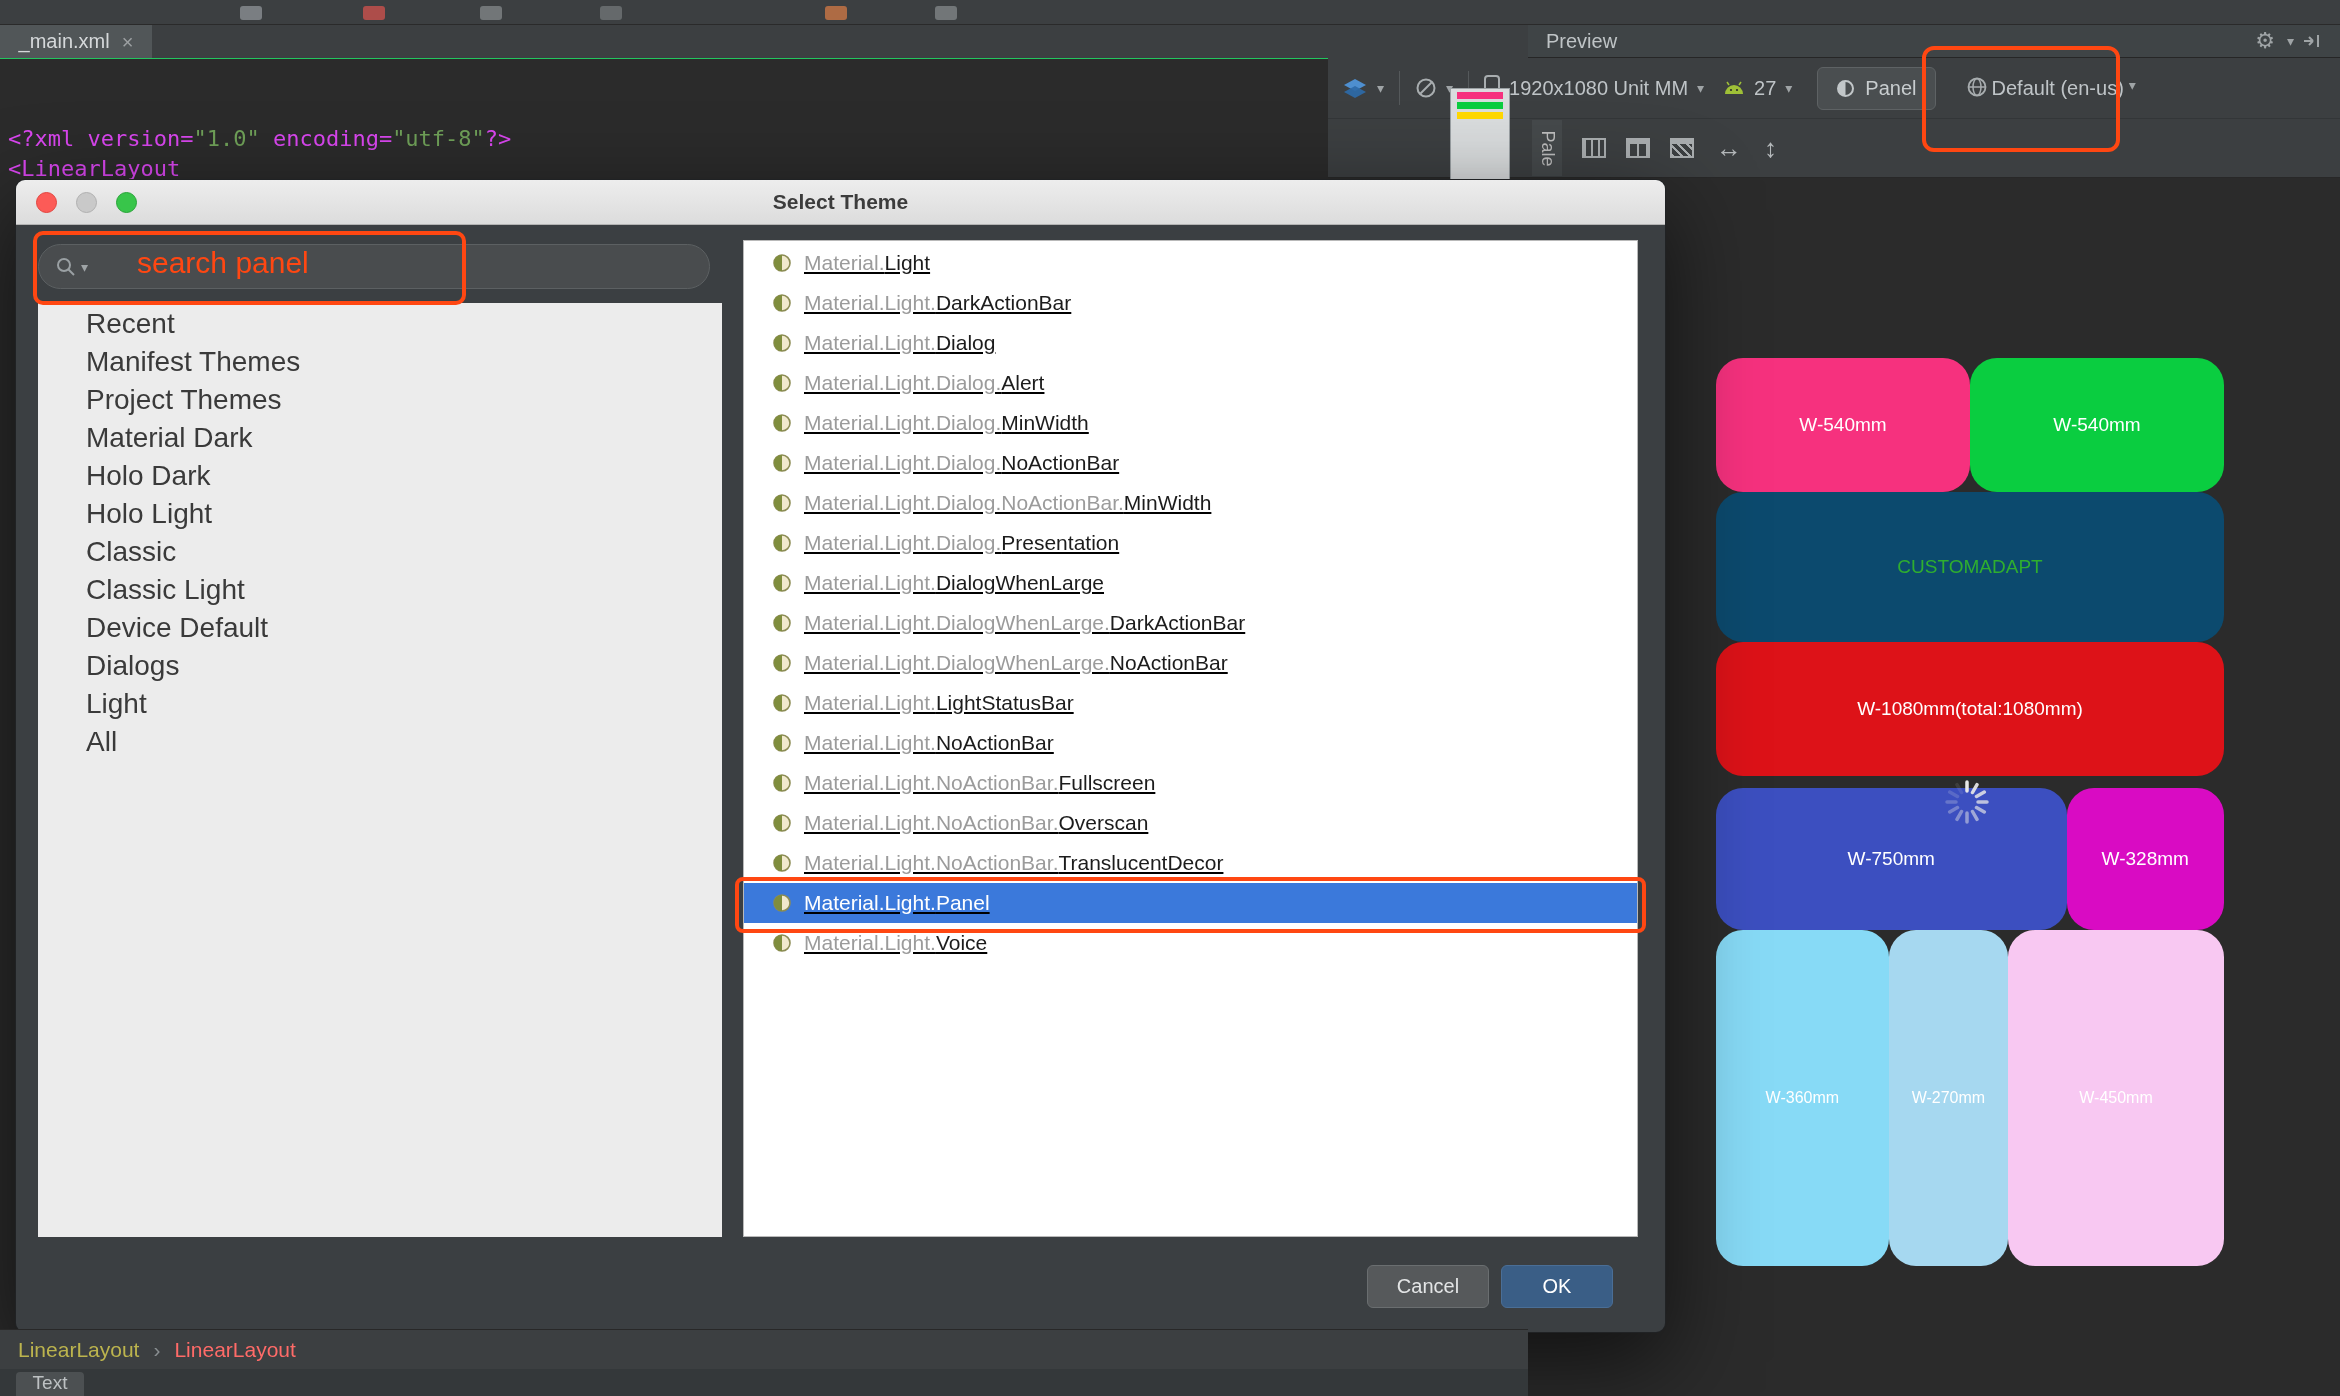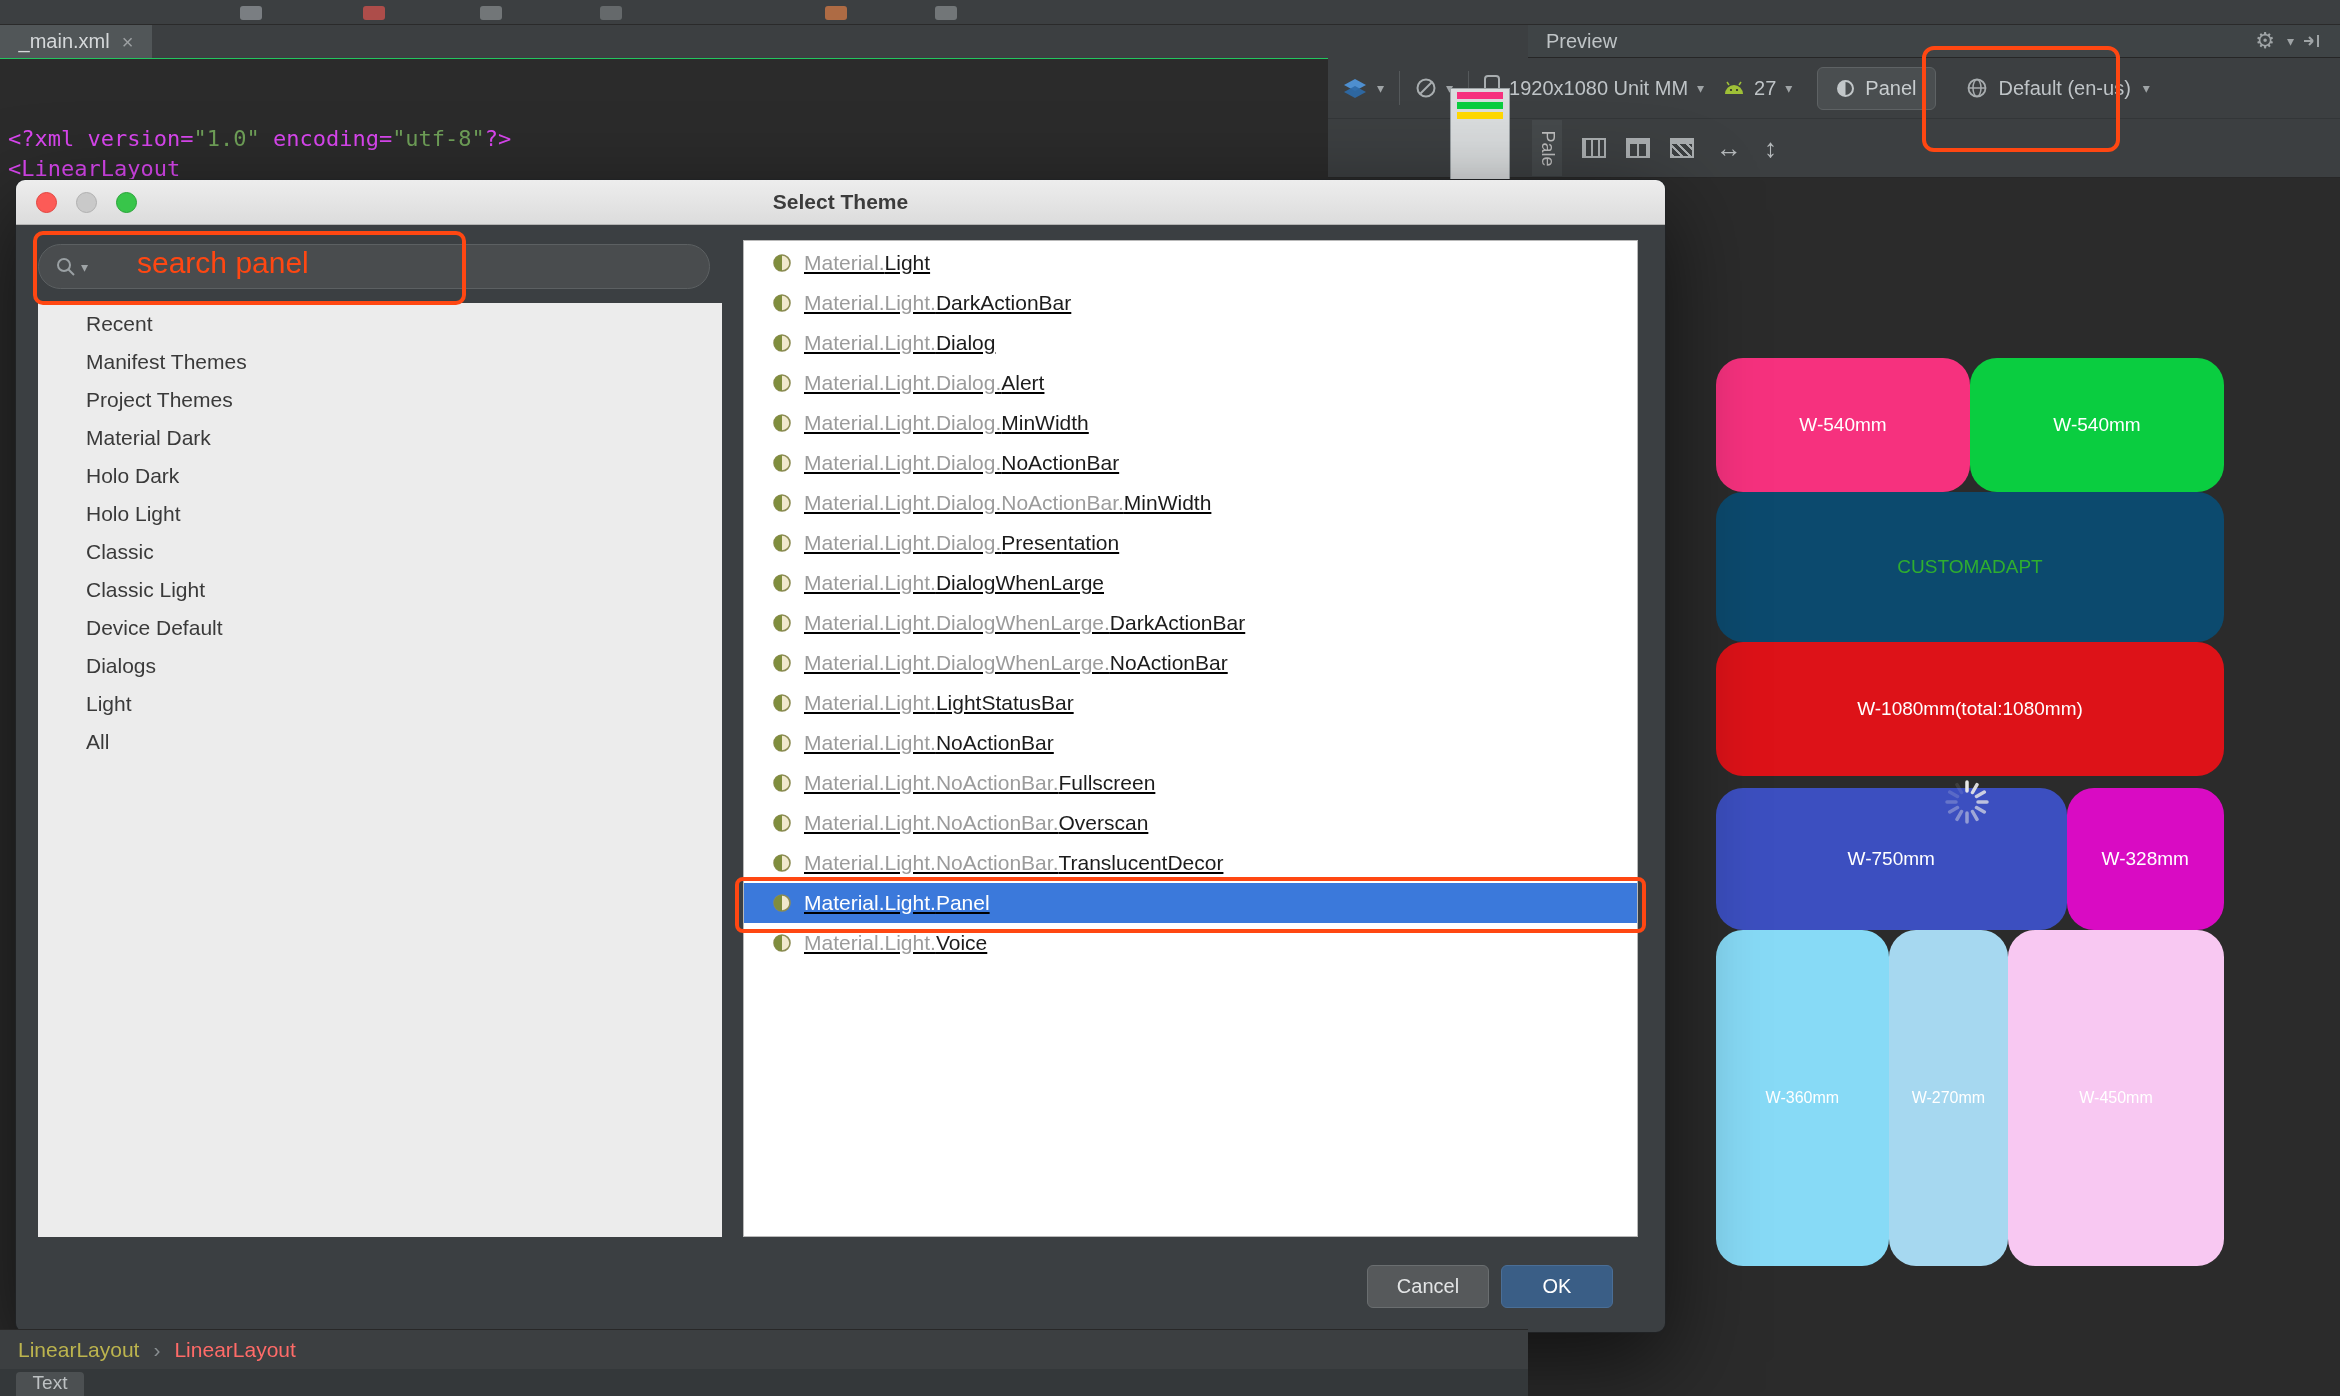--- a/index.html
+++ b/index.html
@@ -39,21 +39,21 @@
   .ph-gear{font-size:22px;color:#9fa4a6;margin-right:4px;}
   .ph-icons{display:flex;align-items:center;gap:8px;}
 
   .preview-toolbar{position:absolute;left:1328px;top:58px;width:1012px;height:120px;background:#3c3f41;border-bottom:1px solid #282828;box-sizing:border-box;}
   .ptb-row1{height:60px;display:flex;align-items:center;padding-left:14px;gap:9px;color:#bfc4c7;font-size:20px;border-bottom:1px solid #333638;}
   .ptb-row2{height:58px;display:flex;align-items:center;color:#b4b8ba;}
   .vsep{width:1px;height:34px;background:#55595b;margin:0 6px;}
   .dd{color:#9fa4a6;font-size:14px;}
   .theme-btn{display:flex;align-items:center;gap:10px;background:#4a4e50;border:1px solid #5e6264;border-radius:6px;
              padding:9px 18px;margin-left:16px;color:#c8cdcf;}
-  .locale-group{display:flex;align-items:center;gap:12px;margin-left:22px;}
+  .locale-group{display:flex;gap:5px;margin-left:22px;}
 
   .palette-tab{margin-left:204px;width:30px;height:56px;background:#45494b;color:#bdbdbd;font-size:18px;
                display:flex;align-items:center;justify-content:center;overflow:hidden;}
   .palette-tab span{transform:rotate(90deg);white-space:nowrap;}
   .vicon{width:24px;height:20px;border:2px solid #a9adaf;box-sizing:border-box;margin-left:20px;}
   .vicon-cols{background:repeating-linear-gradient(90deg,#a9adaf 0 2px,transparent 2px 7px);}
   .vicon-grid{background:linear-gradient(#a9adaf 0 4px,transparent 4px),repeating-linear-gradient(90deg,#a9adaf 0 2px,transparent 2px 9px);}
   .vicon-gridx{background:linear-gradient(#a9adaf 0 4px,transparent 4px),repeating-linear-gradient(45deg,#a9adaf 0 2px,transparent 2px 6px);}
   .arrow-glyph{font-size:26px;margin-left:22px;color:#b4b8ba;}
 
@@ -82,21 +82,21 @@
                 color:#3c3c3c;font-size:21px;font-weight:700;box-sizing:border-box;}
   .traffic{position:absolute;top:12px;width:21px;height:21px;border-radius:50%;box-sizing:border-box;}
   .t-red{left:20px;background:#fc5b57;border:1px solid #e2443e;}
   .t-gray{left:60px;background:#c9c9c9;border:1px solid #b0b0b0;}
   .t-green{left:100px;background:#38c54a;border:1px solid #27a437;}
 
   .search-field{position:absolute;left:22px;top:64px;width:672px;height:45px;background:#494c4e;border:1px solid #5c6062;
                 border-radius:23px;display:flex;align-items:center;padding-left:16px;gap:4px;box-sizing:border-box;}
 
   .cat-panel{position:absolute;left:22px;top:123px;width:684px;height:934px;background:#ececec;padding-top:2px;box-sizing:border-box;}
-  .cat-item{height:38px;display:flex;align-items:center;padding-left:48px;color:#3a3a3a;font-size:21px;}
+  .cat-item{height:38px;display:flex;align-items:center;padding-left:48px;color:#3a3a3a;font-size:28px;}
   .cat-item.selected{background:#2e4a68;color:#ffffff;}
 
   .theme-panel{position:absolute;left:727px;top:60px;width:895px;height:997px;background:#ffffff;border:1px solid #b9b9b9;
                padding-top:2px;box-sizing:border-box;overflow:hidden;}
   .theme-row{height:40px;display:flex;align-items:center;padding-left:28px;font-size:21px;text-decoration:underline;}
   .theme-ic{display:flex;margin-right:12px;}
   .theme-prefix{color:#9b9b9b;}
   .theme-suffix{color:#1c1c1c;}
   .theme-row.selected{background:#3b79db;}
   .theme-row.selected .theme-prefix,.theme-row.selected .theme-suffix{color:#ffffff;}

